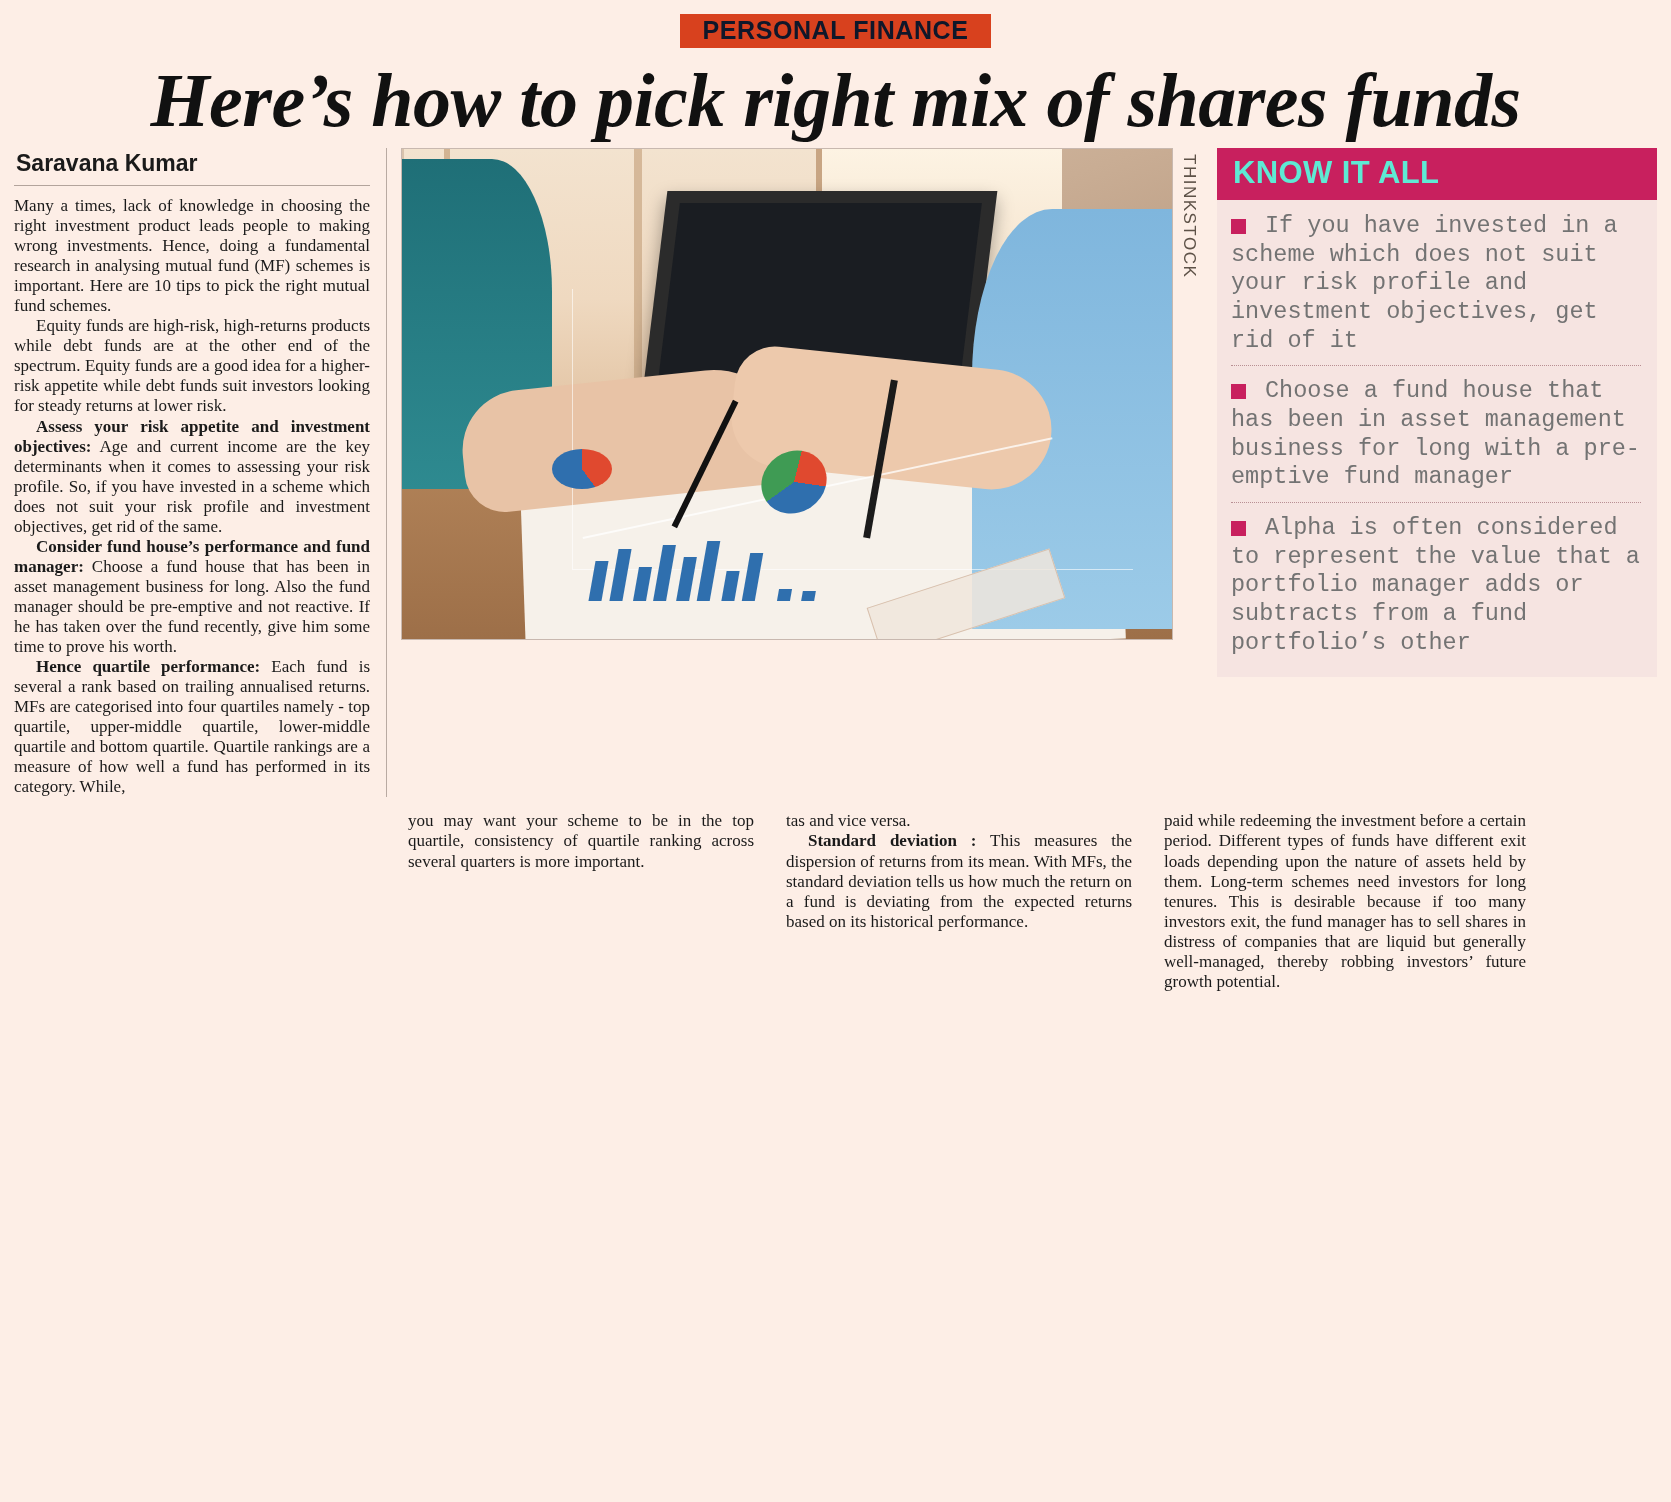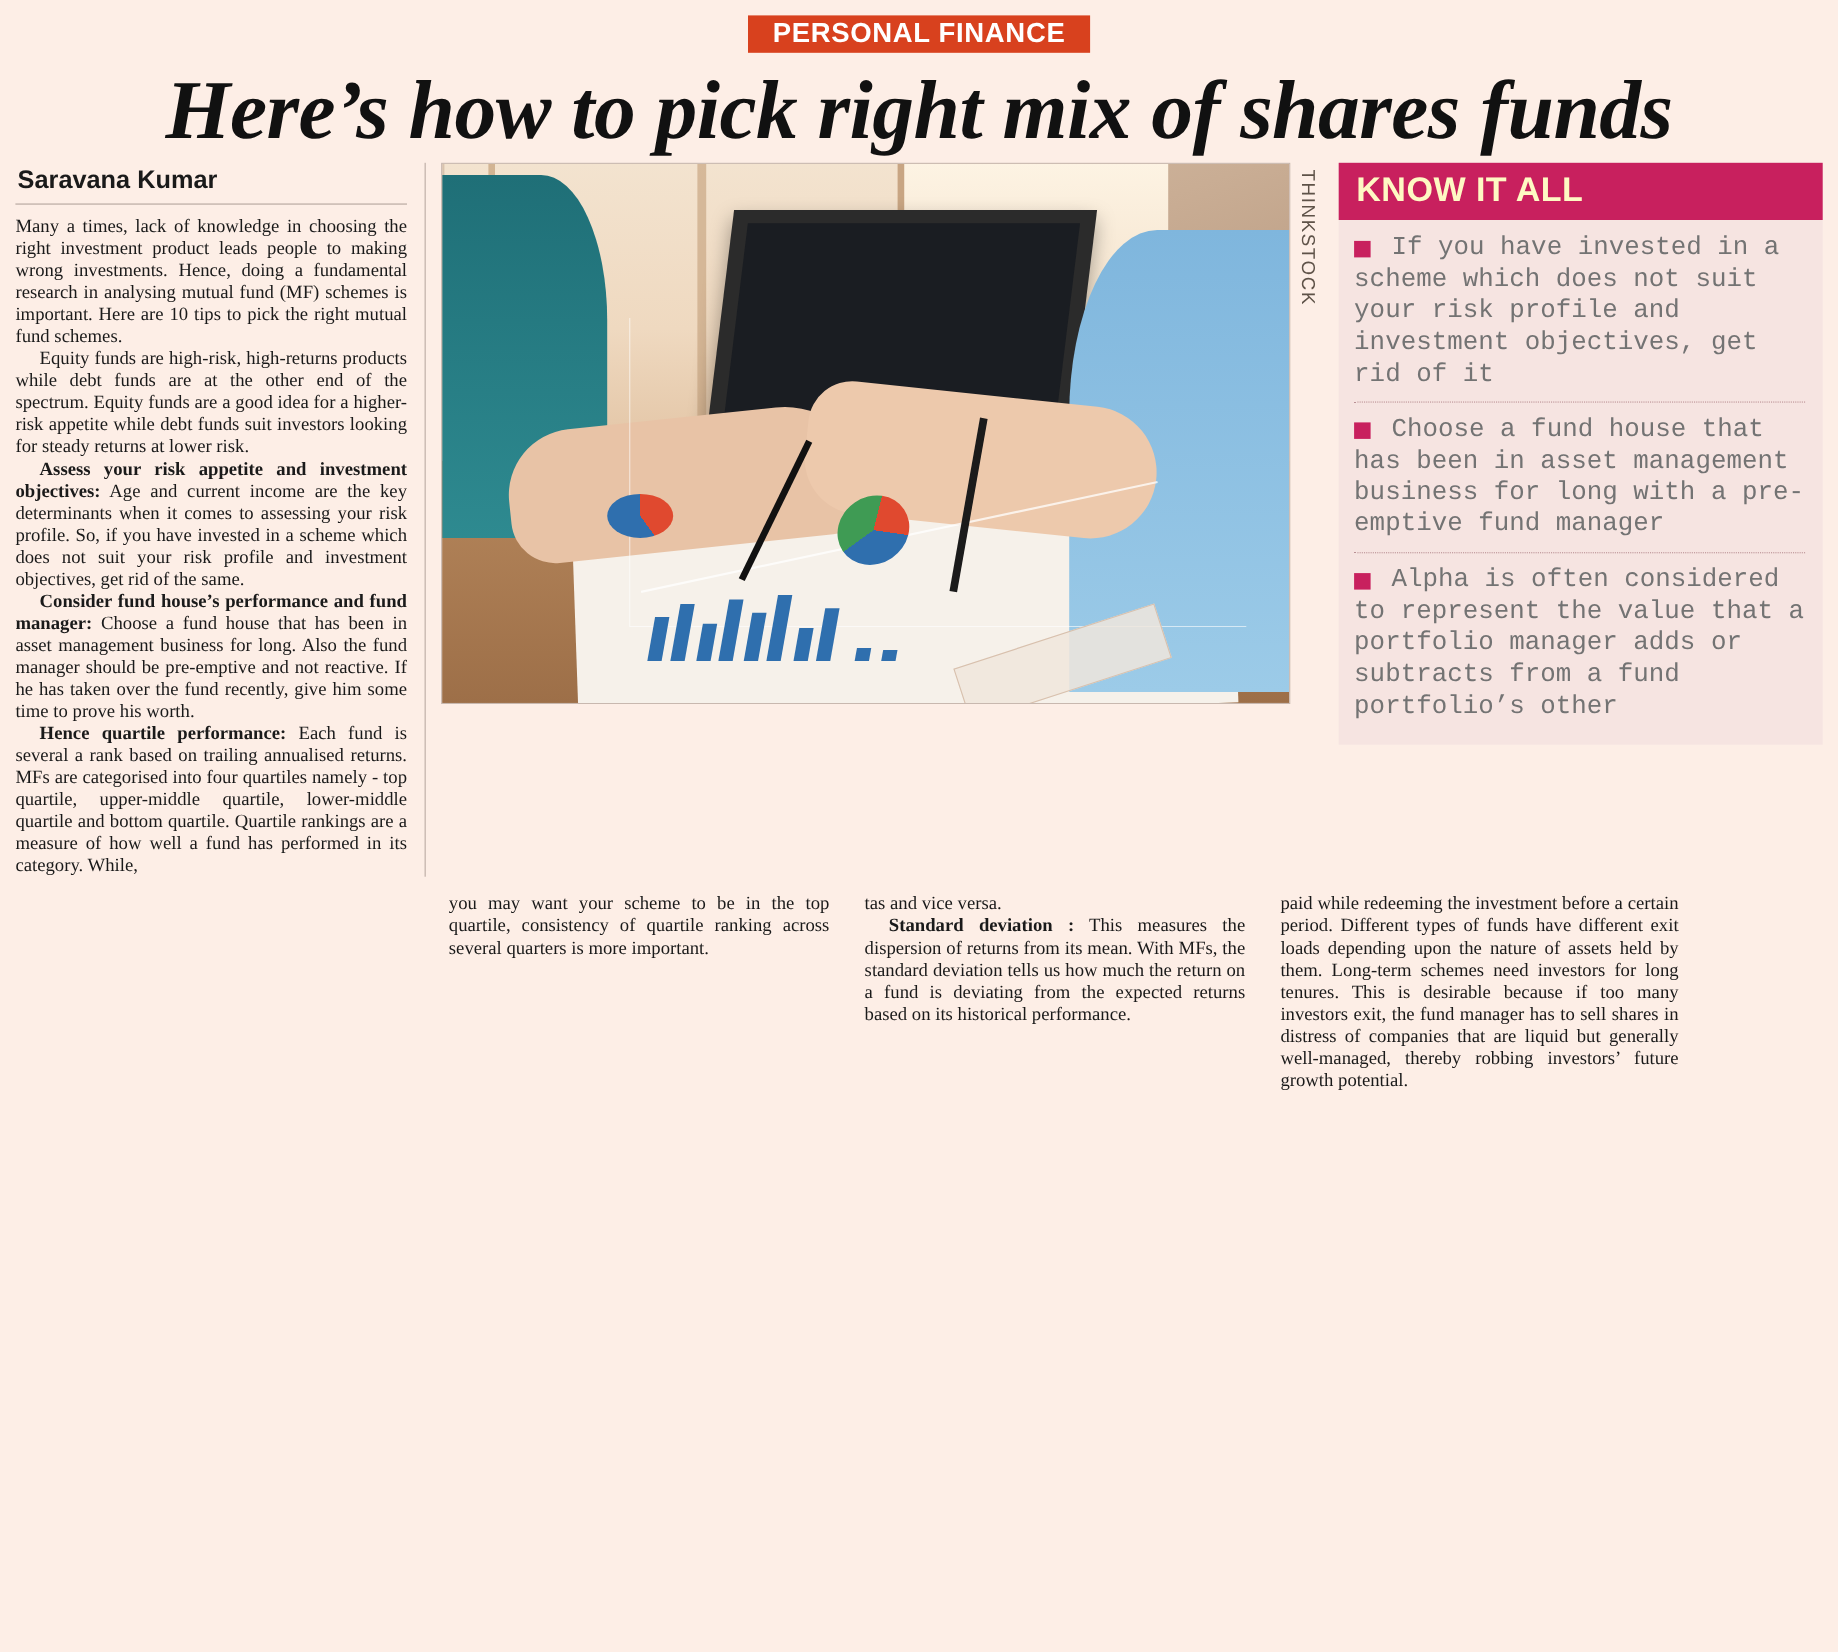--- a/index.html
+++ b/index.html
@@ -26,21 +26,21 @@
   
   .kicker-row {
     display: flex;
     justify-content: center;
     align-items: center;
     height: 34px;
     margin-top: 6px;
   }
   .kicker {
     background: #d8411e;
-    color: #ffffff;
+    color: #0f172a;
     font-family: "Liberation Sans", sans-serif;
     font-weight: bold;
     font-size: 25px;
     letter-spacing: 0.6px;
     padding: 3px 22px 5px 22px;
     line-height: 1.05;
   }
   
   .headline {
     font-family: "Liberation Serif", serif;
@@ -207,21 +207,21 @@
   }
   
   .kia {
     width: 440px;
     margin-left: 16px;
     background: #f6e4e1;
     box-sizing: border-box;
   }
   .kia-head {
     background: #c8205e;
-    color: #fef9c3;
+    color: #5eead4;
     font-family: "Liberation Sans", sans-serif;
     font-weight: bold;
     font-size: 31px;
     padding: 7px 0 9px 16px;
     letter-spacing: .4px;
   }
   .kia-body { padding: 12px 16px 10px 14px; }
   .kia-item {
     font-family: Liberation Mono, monospace;
     font-size: 23.5px;

